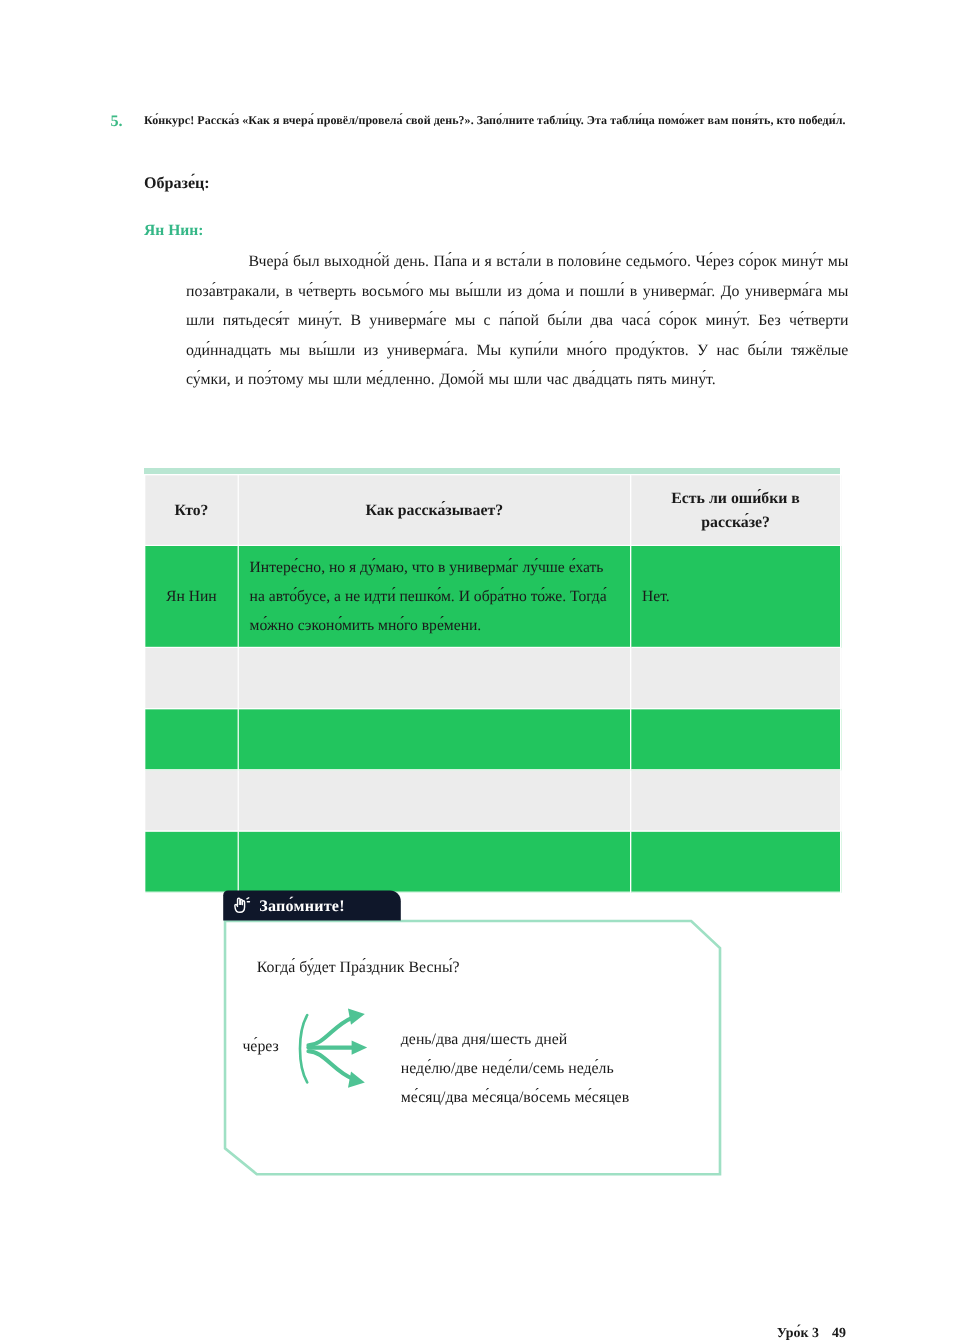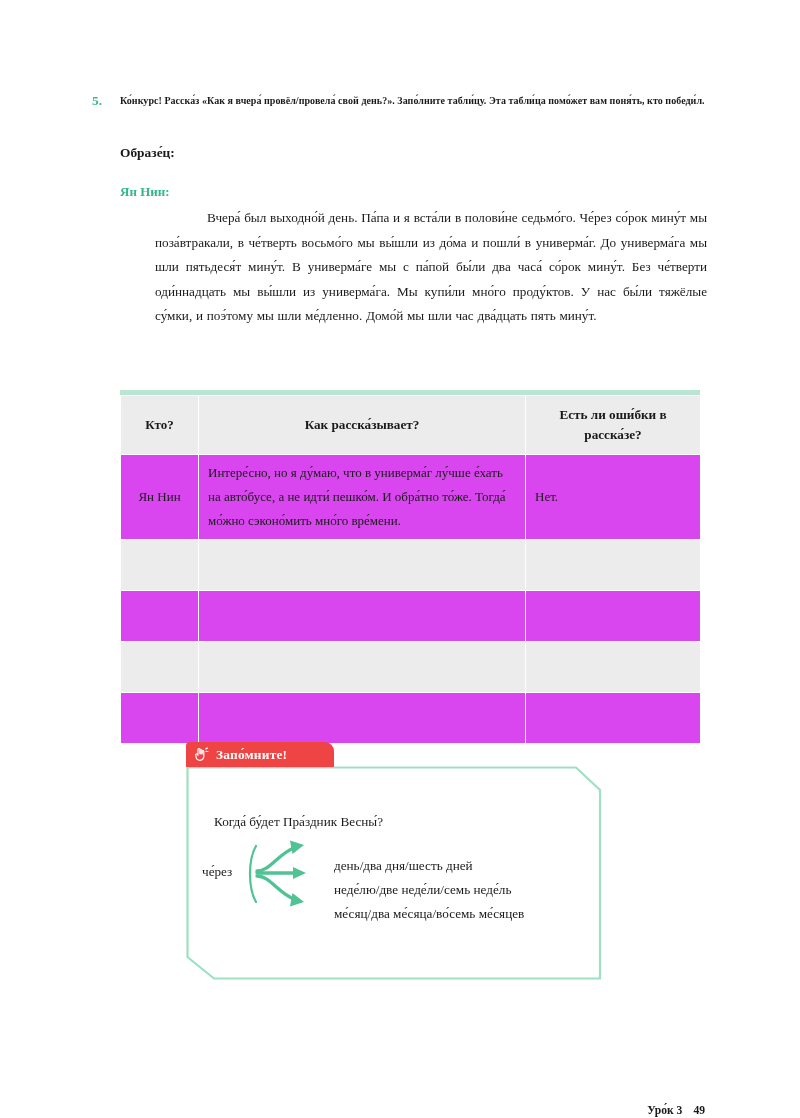--- a/index.html
+++ b/index.html
@@ -113,21 +113,21 @@
   table.grid thead th {
     background: #ececec;
     font-weight: bold;
     font-size: 13.2px;
     text-align: center;
     height: 46px;
     line-height: 20px;
   }
   table.grid thead th.th-who { font-size: 13px; }
 
-  tr.row-mint td { background: #d946ef; margin-top: 10px; }
+  tr.row-mint td { background: #22c55e; margin-top: 10px; }
   tr.row-gray td { background: #ececec; }
 
   td.c-who {
     text-align: center;
     font-size: 13px;
     line-height: 20px;
   }
   td.c-how {
     font-size: 13px;
     line-height: 24px;
@@ -149,21 +149,21 @@
     top: 742px;
     width: 450px;
     height: 243px;
   }
   .rem-badge {
     position: absolute;
     left: 0;
     top: 0;
     height: 25px;
     min-width: 128px;
-    background: #ef4444;
+    background: #0f172a;
     border-radius: 4px 9px 0 0;
     display: flex;
     align-items: center;
     padding: 0 14px 0 6px;
     z-index: 3;
   }
   .rem-badge .hand-ico {
     width: 17px;
     height: 17px;
     flex: 0 0 17px;
@@ -189,21 +189,21 @@
   .rem-body {
     position: absolute;
     left: 0;
     top: 20px;
     width: 450px;
     height: 223px;
   }
   .q-line {
     position: absolute;
     left: 28px;
-    top: 52px;
+    top: 36px;
     font-size: 13.2px;
     white-space: nowrap;
   }
 
   
   .fan {
     position: absolute;
     left: 16px;
     top: 76px;
     width: 420px;

